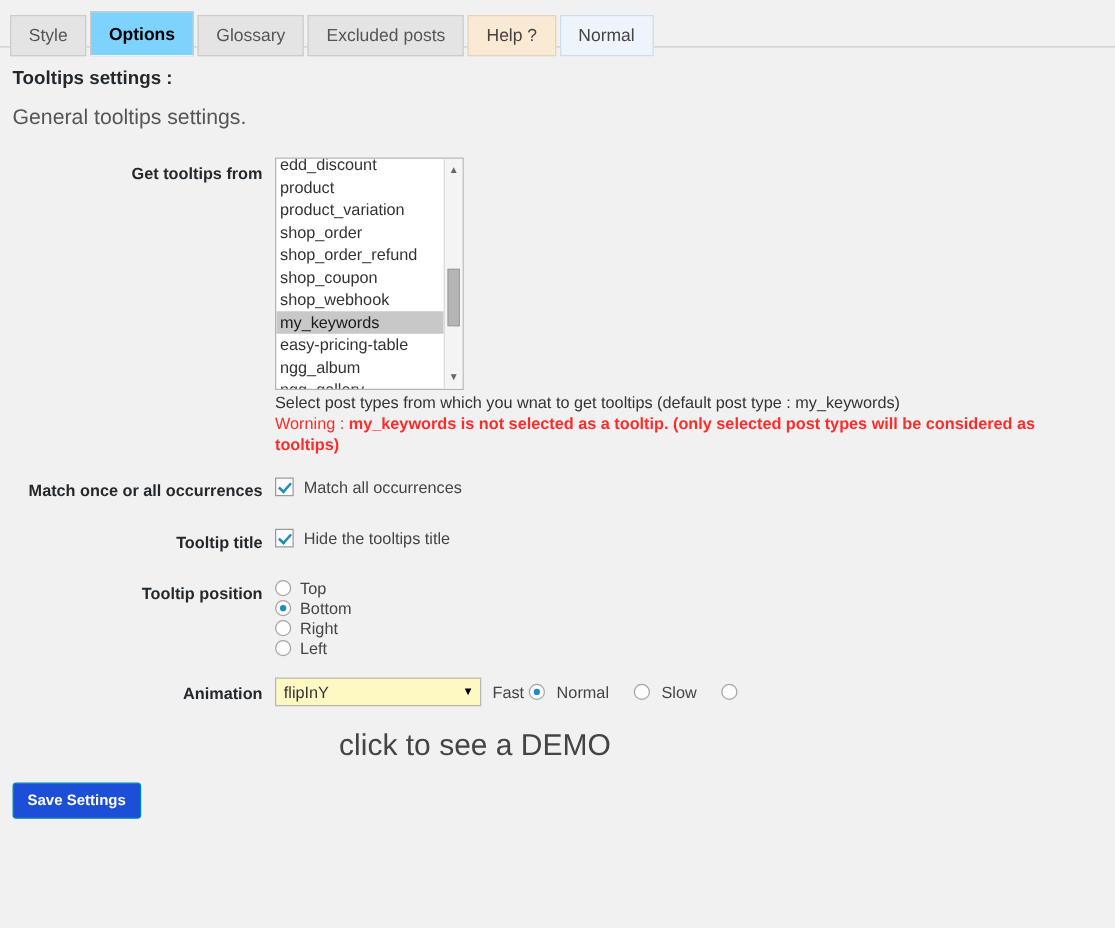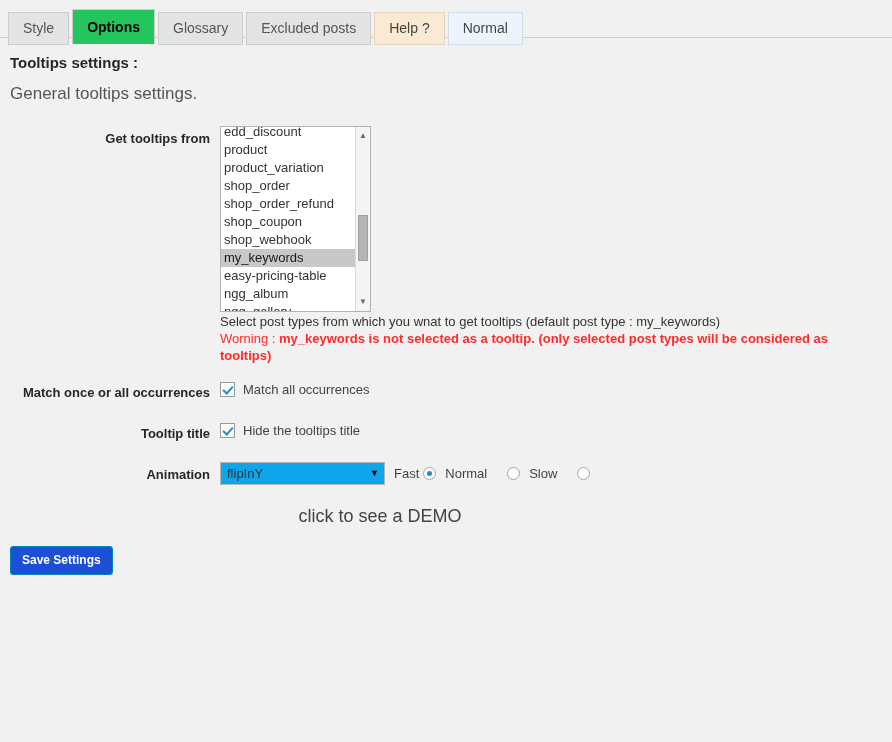--- a/index.html
+++ b/index.html
@@ -33,21 +33,21 @@
     margin: 0 3px -1px 0;
     font-size: 14px;
     line-height: 16px;
     background: #e4e4e4;
     border: 1px solid #ccc;
     color: #555;
     cursor: pointer;
     box-sizing: border-box;
   }
   .tab.active {
-    background: #22c55e;
+    background: #7dd3fc;
     border-bottom-color: #f1f1f1;
     color: #000;
     font-weight: bold;
     padding-top: 9px;
     padding-bottom: 9px;
   }
   .tab.help {
     background: #fae9d3;
     border-color: #e5d4bd;
     color: #444;
@@ -237,21 +237,21 @@
 
   
   .anim-row {
     display: flex;
     align-items: center;
   }
   .select-box {
     width: 165px;
     height: 23px;
     border: 1px solid #b7b7b7;
-    background: #0ea5e9;
+    background: #fef9c3;
     box-sizing: border-box;
     display: flex;
     align-items: center;
     justify-content: space-between;
     padding: 0 5px 0 6px;
     font-size: 13px;
     color: #333;
     cursor: pointer;
   }
   .select-caret {
@@ -273,21 +273,21 @@
     color: #444;
     margin-right: 4px;
     cursor: pointer;
   }
   .speed-item + .speed-item { margin-left: 9px; gap: 16px; }
 
   .demo-text {
     margin-top: 14px;
     width: 320px;
     text-align: center;
-    font-size: 18px;
+    font-size: 24px;
     line-height: 35px;
     color: #444;
     cursor: pointer;
   }
 
   
   .save-wrap { margin: 4px 0 0 10px; }
   .save-btn {
     display: inline-block;
     background: #1d4ed8;
@@ -355,20 +355,41 @@
     <tr>
       <th>Tooltip title</th>
       <td>
         <div class="check-row">
           <div class="cbox checked"></div>
           <span class="check-label">Hide the tooltips title</span>
         </div>
       </td>
     </tr>
 
+    <tr>
+      <th>Tooltip position</th>
+      <td>
+        <div class="radio-row">
+          <div class="rb"></div>
+          <span class="radio-label">Top</span>
+        </div>
+        <div class="radio-row">
+          <div class="rb checked"></div>
+          <span class="radio-label">Bottom</span>
+        </div>
+        <div class="radio-row">
+          <div class="rb"></div>
+          <span class="radio-label">Right</span>
+        </div>
+        <div class="radio-row">
+          <div class="rb"></div>
+          <span class="radio-label">Left</span>
+        </div>
+      </td>
+    </tr>
 
     <tr>
       <th>Animation</th>
       <td>
         <div class="anim-row">
           <div class="select-box">
             <span>flipInY</span>
             <span class="select-caret">▼</span>
           </div>
           <div class="speed-group">

